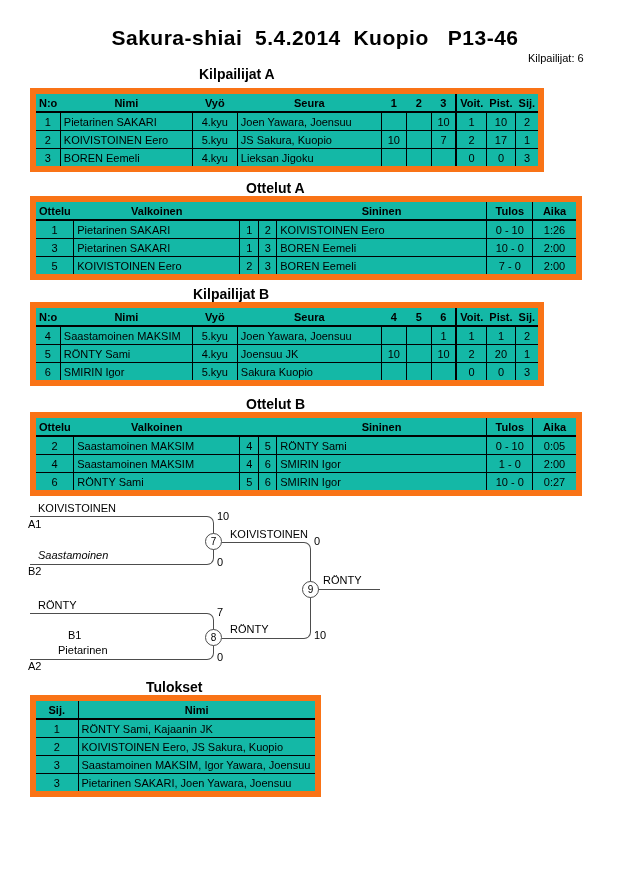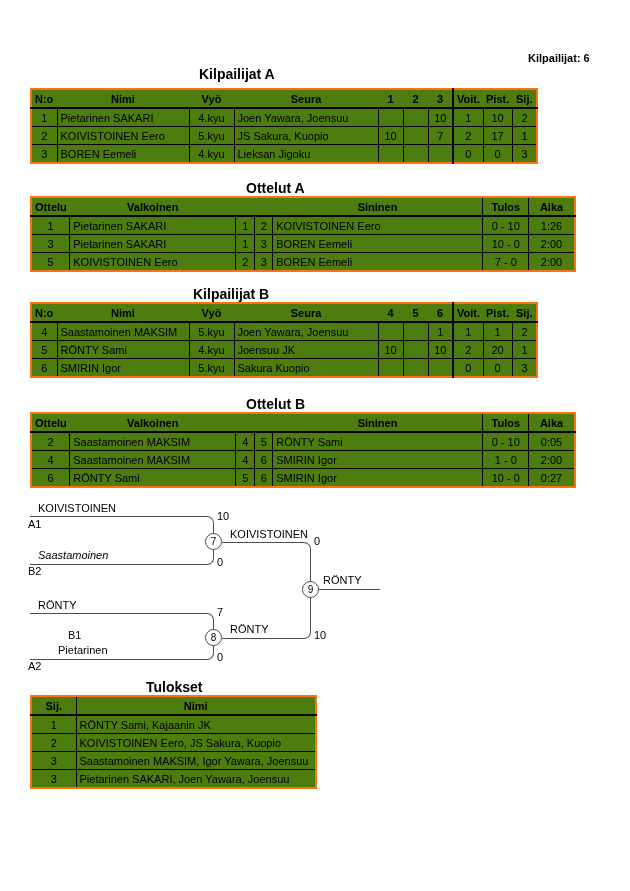--- a/index.html
+++ b/index.html
@@ -1,26 +1,26 @@
 <!DOCTYPE html>
 <html><head>
 <meta charset="utf-8">
 <style>
   html,body { margin:0; padding:0; background:#fff; }
   .page { position:relative; width:630px; height:891px; background:#ffffff;
           font-family:"Liberation Sans", sans-serif; color:#000; overflow:hidden; }
 
   .title { position:absolute; top:26px; left:0; width:630px; text-align:center;
            font-size:21px; font-weight:bold; white-space:pre; letter-spacing:0.5px; }
-  .count { position:absolute; top:52px; left:528px; font-size:11px; font-weight:bold; }
+  .count { position:absolute; top:52px; left:528px; font-size:11px; font-weight:normal; }
 
   .sec { position:absolute; font-size:14px; font-weight:bold; white-space:nowrap; }
 
   table.t { position:absolute; border-collapse:collapse; table-layout:fixed;
-            border:2px solid #f97316; background:#4d7c0f; }
+            border:6px solid #f97316; background:#14b8a6; }
   .t td, .t th { border:1px solid #000; font-size:11px; height:17px;
                  padding:0 3px; white-space:nowrap; overflow:visible;
                  vertical-align:middle; font-weight:normal; }
   .t th { border-left:none; border-right:none; border-bottom:2px solid #000;
           font-weight:bold; text-align:center; }
   .t th.hl { text-align:left; }
   .t .c { text-align:center; }
   .t td.grp, .t th.grp { border-left:2px solid #000; }
   .t th.vline { border-left:1px solid #000;margin-top:29px; }
 
@@ -31,20 +31,21 @@
   .hline { position:absolute; border-top:1px solid #4d4d4d; z-index:0; }
   .circle { position:absolute; width:15px; height:15px; border:1px solid #4d4d4d;
             border-radius:50%; background:#fff; font-size:10px; line-height:15px;
             text-align:center; z-index:2; }
 </style>
 </head>
 <body>
 
 <div class="page">
 
+  <div class="title">Sakura-shiai  5.4.2014  Kuopio   P13-46</div>
   <div class="count">Kilpailijat: 6</div>
 
   <div class="sec" style="left:199px; top:66px;">Kilpailijat A</div>
 
   <table class="t" style="left:30px; top:88px;">
     <colgroup>
         <col style="width:26px">
         <col style="width:132px">
         <col style="width:45px">
         <col style="width:144px">

